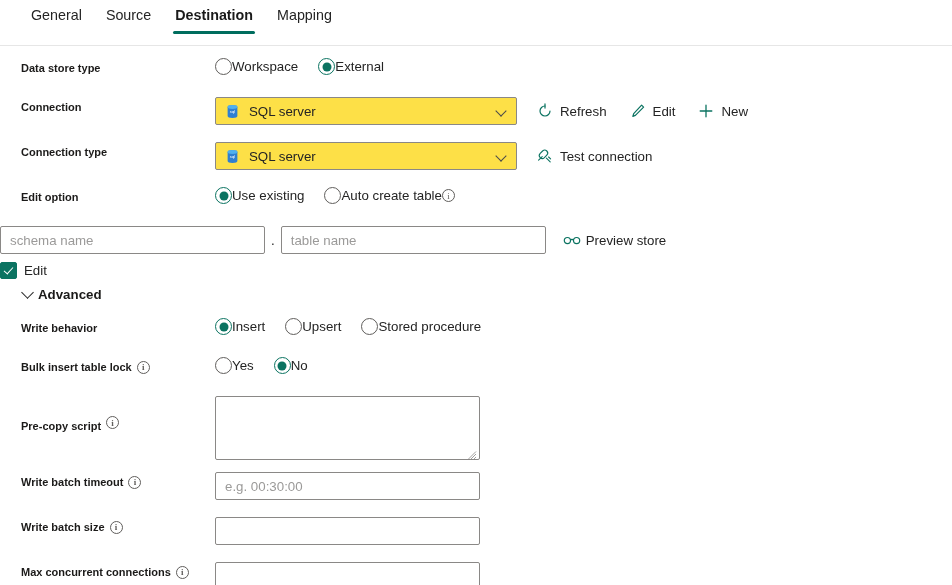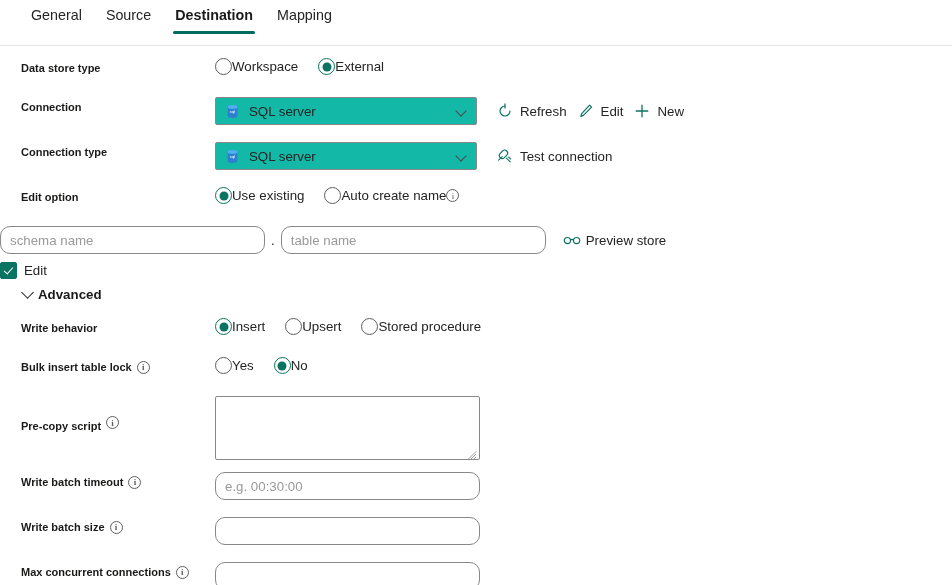--- a/index.html
+++ b/index.html
@@ -115,25 +115,25 @@
     top: 50%; left: 50%;
     transform: translate(-50%, -50%);
     width: 9px; height: 9px;
     border-radius: 50%;
     background: #0b7361;
   }
   .radio-label { white-space: nowrap; }
 
   
   .dropdown {
-    width: 262px;
+    width: 302px;
     height: 28px;
     border: 1px solid #8a8886;
     border-radius: 2px;
-    background: #14b8a6;
+    background: #fde047;
     display: flex;
     align-items: center;
     padding: 0 8px 0 9px;
     cursor: pointer;
   }
   .dropdown .dd-text {
     flex: 1 1 auto;
     font-size: 13.3px;
     color: #242424;
     margin-left: 9px;
@@ -158,21 +158,21 @@
   .sql-icon {
     width: 15px; height: 15px;
     flex: 0 0 auto;
     position: relative;
   }
 
   
   .textbox {
     height: 28px;
     border: 1px solid #8a8886;
-    border-radius: 10px;
+    border-radius: 2px;
     background: #fff;
     display: flex;
     align-items: center;
     padding: 0 9px;
     font-size: 13.3px;
     color: #242424;
     cursor: text;
   }
   .textbox .ph { color: #9b9a99; }
   .tb-schema { width: 265px; }
@@ -189,21 +189,21 @@
     position: relative;
     cursor: text;
   }
   .textarea .grip {
     position: absolute;
     right: 2px; bottom: 2px;
     width: 10px; height: 10px;
   }
 
   
-  .cmds { display: flex; align-items: flex-start; margin-left: 20px; gap: 11px; }
+  .cmds { display: flex; align-items: flex-start; margin-left: 20px; gap: 23px; }
   .cmd {
     display: flex;
     align-items: center;
     gap: 7px;
     font-size: 13.3px;
     color: #242424;
     cursor: pointer;
     white-space: nowrap;
   }
   .cmd .ci { width: 16px; height: 16px; flex: 0 0 auto; display: block; }
@@ -362,21 +362,21 @@
     <div class="row">
       <div class="label">Edit option</div>
       <div class="control">
         <div class="radio-group">
           <div class="radio-item checked">
             <span class="radio-dot"></span>
             <span class="radio-label">Use existing</span>
           </div>
           <div class="radio-item">
             <span class="radio-dot"></span>
-            <span class="radio-label">Auto create name</span>
+            <span class="radio-label">Auto create table</span>
             <span class="info-icon"></span>
           </div>
         </div>
       </div>
     </div>
 
     <div class="row tight">
       <div class="control" style="flex-direction:column; align-items:flex-start;">
         <div style="display:flex; align-items:center;">
           <div class="textbox tb-schema">

